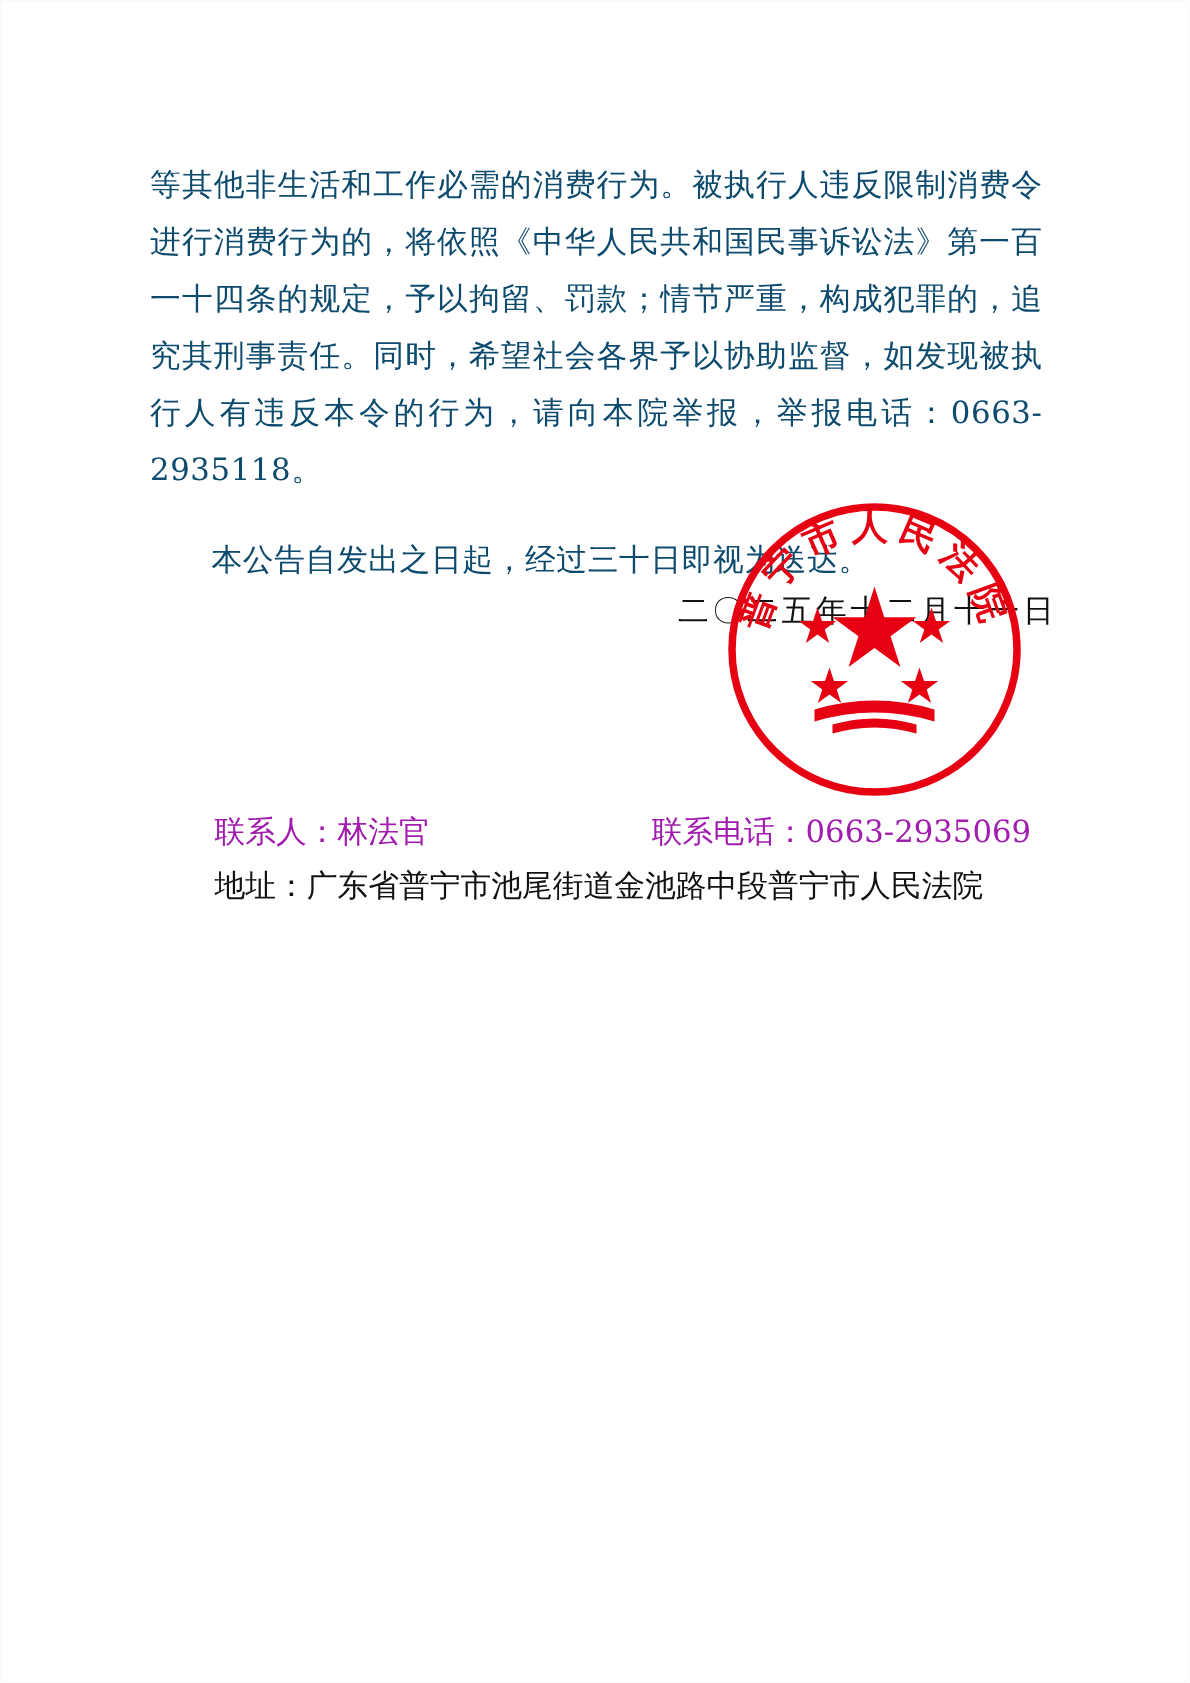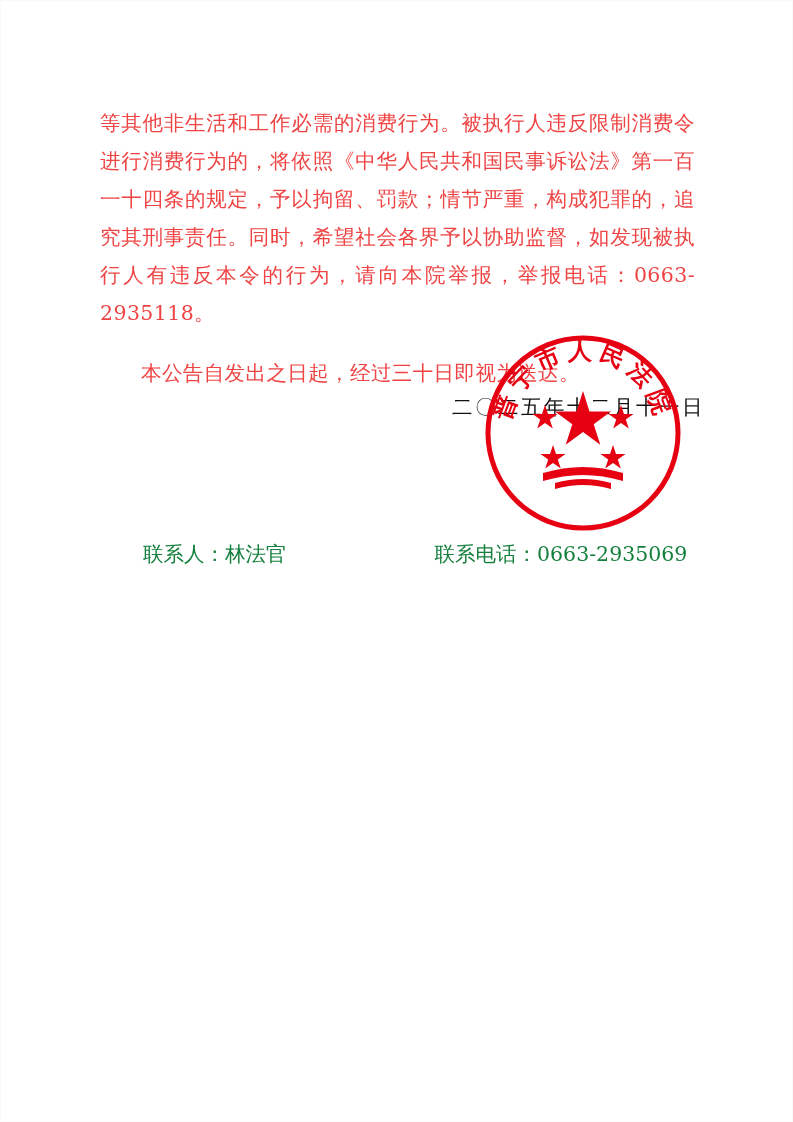--- a/index.html
+++ b/index.html
@@ -28,21 +28,21 @@
     top: 104px;
     width: 595px;
   }
   .para {
     font-size: 20.5px;
     line-height: 38px;
     letter-spacing: 0.4px;
     text-align: justify;
     text-justify: inter-ideograph;
     margin: 0;
-    color: #ef4444;
+    color: #0c4a6e;
   }
   .para-indent {
     text-indent: 2em;
   }
   .block-gap {
     margin-top: 22px;
   }
   .date-line {
     position: absolute;
     left: 452px;
@@ -62,21 +62,21 @@
   }
   .contact-block {
     position: absolute;
     left: 143px;
     top: 536px;
     width: 560px;
   }
   .contact-row {
     font-size: 20.5px;
     line-height: 36px;
-    color: #15803d;
+    color: #a21caf;
     white-space: nowrap;
   }
   .contact-phone {
     display: inline-block;
     margin-left: 148px;
   }
   .addr-row {
     font-size: 20.5px;
     line-height: 36px;
     color: #111;
@@ -117,16 +117,19 @@
     <path id="sealArcTop" d="M 26 100 A 74 74 0 0 1 174 100" fill="none"></path>
     <text font-family="'DejaVu Serif', 'Liberation Serif', serif" font-size="24" font-weight="bold" fill="#e60012" letter-spacing="6">
       <textPath href="#sealArcTop" startOffset="50%" text-anchor="middle">普宁市人民法院</textPath>
     </text>
   </svg>
 
   <div class="contact-block">
     <div class="contact-row">
       <span>联系人：</span><span>林法官</span><span class="contact-phone">联系电话：</span><span>0663-2935069</span>
     </div>
+    <div class="addr-row">
+      <span>地址：</span><span>广东省普宁市池尾街道金池路中段普宁市人民法院</span>
+    </div>
   </div>
 
   <div class="scan-edge"></div>
 </div>
 
 </body></html>

